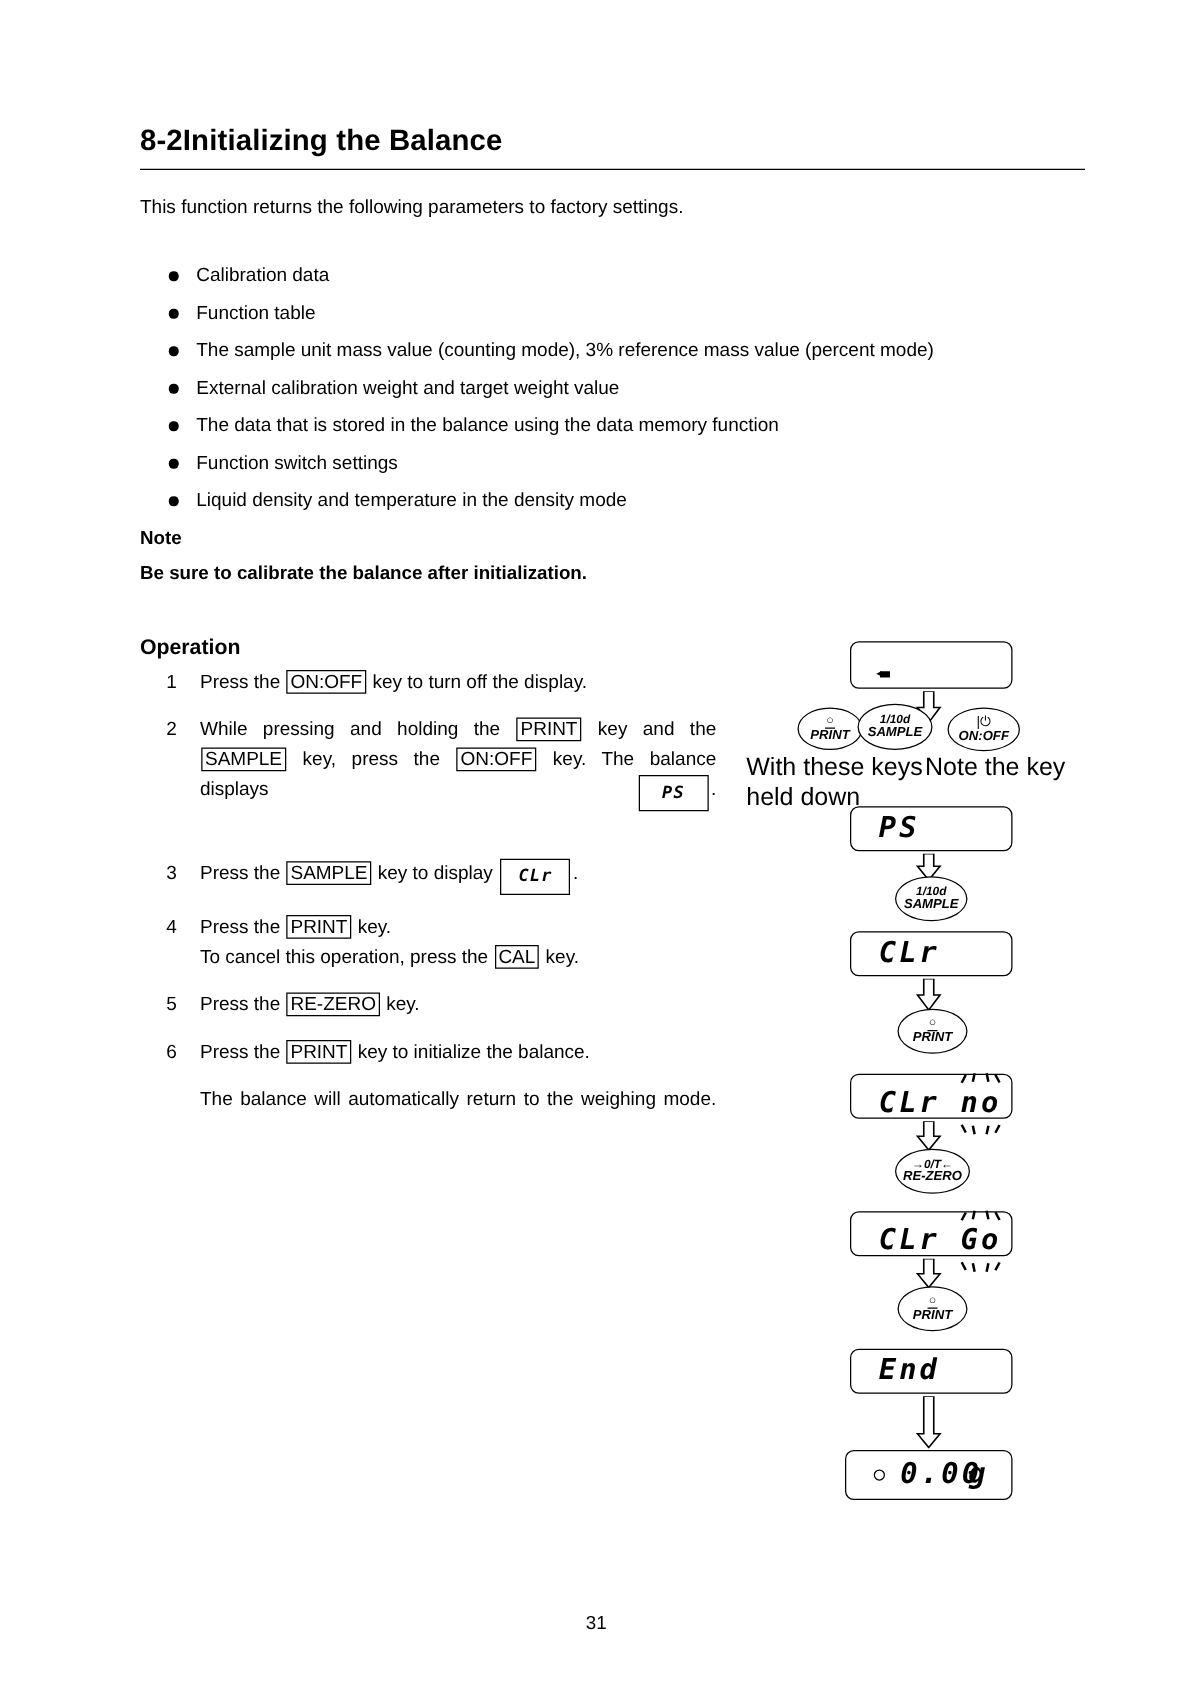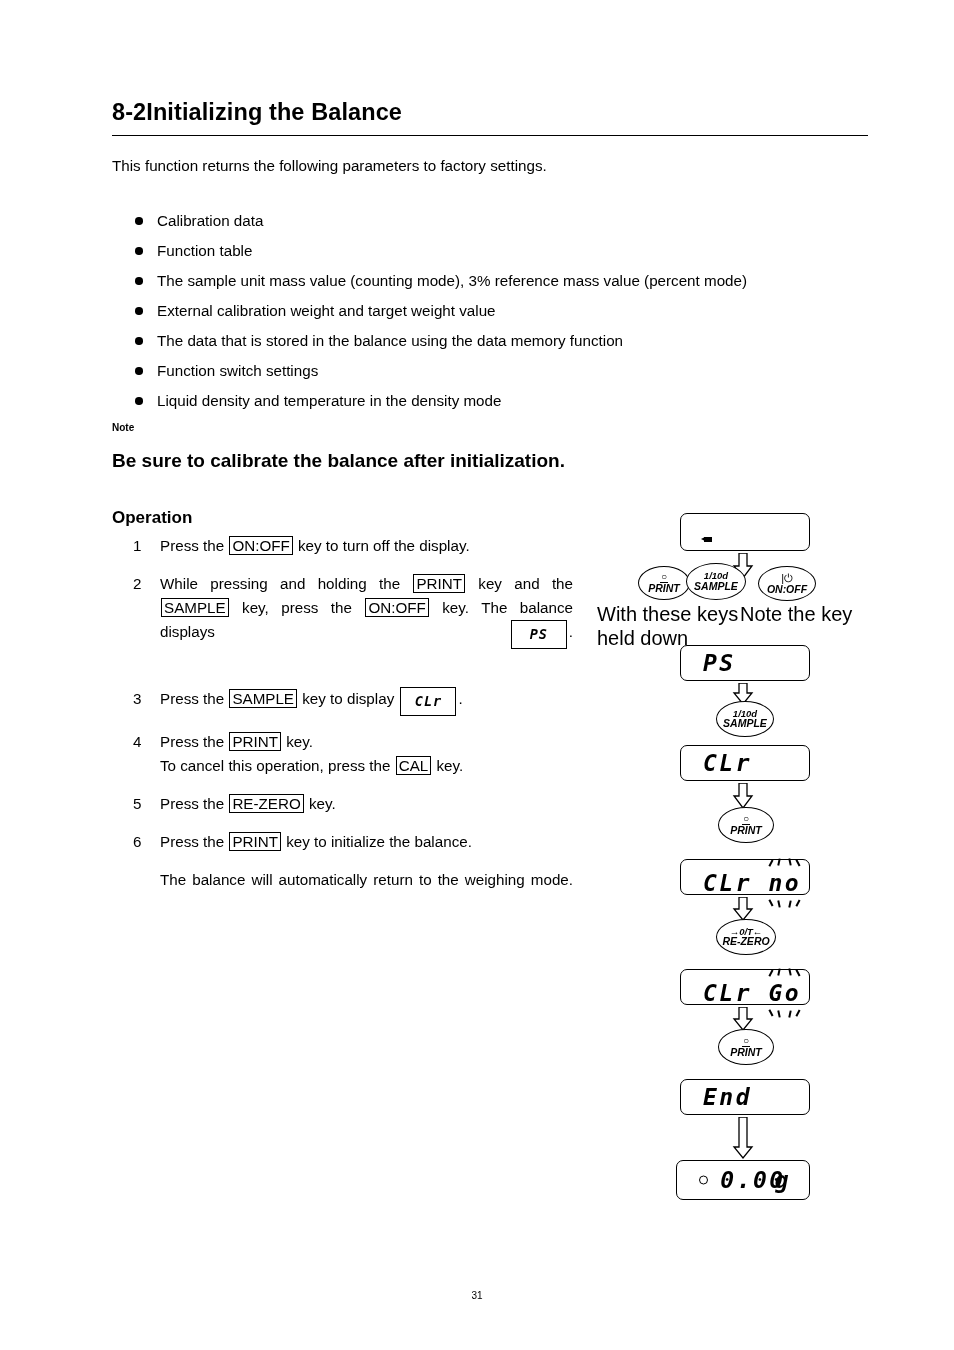--- a/index.html
+++ b/index.html
@@ -33,22 +33,22 @@
   ul.bullets li{
     position:relative;padding-left:24px;margin-bottom:11px;
     font-size:15.2px;line-height:1.25;white-space:nowrap;
   }
   ul.bullets li .dot{
     position:absolute;left:2px;top:6px;width:7.5px;height:7.5px;
     background:#000;border-radius:50%;
   }
 
   
-  .note-head{position:absolute;left:112px;top:422px;font-size:10px;font-weight:bold;}
-  .note-body{position:absolute;left:112px;top:450px;font-size:19px;font-weight:bold;}
+  .note-head{position:absolute;left:112px;top:422px;font-size:15px;font-weight:bold;}
+  .note-body{position:absolute;left:112px;top:450px;font-size:15px;font-weight:bold;}
 
   
   .op-head{position:absolute;left:112px;top:508px;font-size:17px;font-weight:bold;}
 
   .steps{position:absolute;left:133px;top:534px;width:440px;}
   .step{position:relative;padding-left:27px;margin-bottom:14px;font-size:15.2px;line-height:1.58;}
   .step .n{position:absolute;left:0;top:0;width:16px;text-align:left;}
   .step p{margin:0;}
   .step p.just{text-align:justify;text-justify:inter-word;}
   .step p.just:after{content:"";display:inline-block;width:100%;}
@@ -149,21 +149,21 @@
   }
   .unit{
     position:absolute;right:18px;top:50%;transform:translateY(-50%);
     font-size:13px;
   }
   .disp .dtext.center{left:0;width:100%;text-align:center;}
 
   
   .pageno{
     position:absolute;left:0;top:1290px;width:954px;text-align:center;
-    font-size:10px;
+    font-size:15px;
   }
 </style>
 </head>
 <body>
 
 <div class="page">
 
   <div class="title-wrap">
     <h1 class="title">
       <span class="num">8-2</span><span>Initializing the Balance</span>

